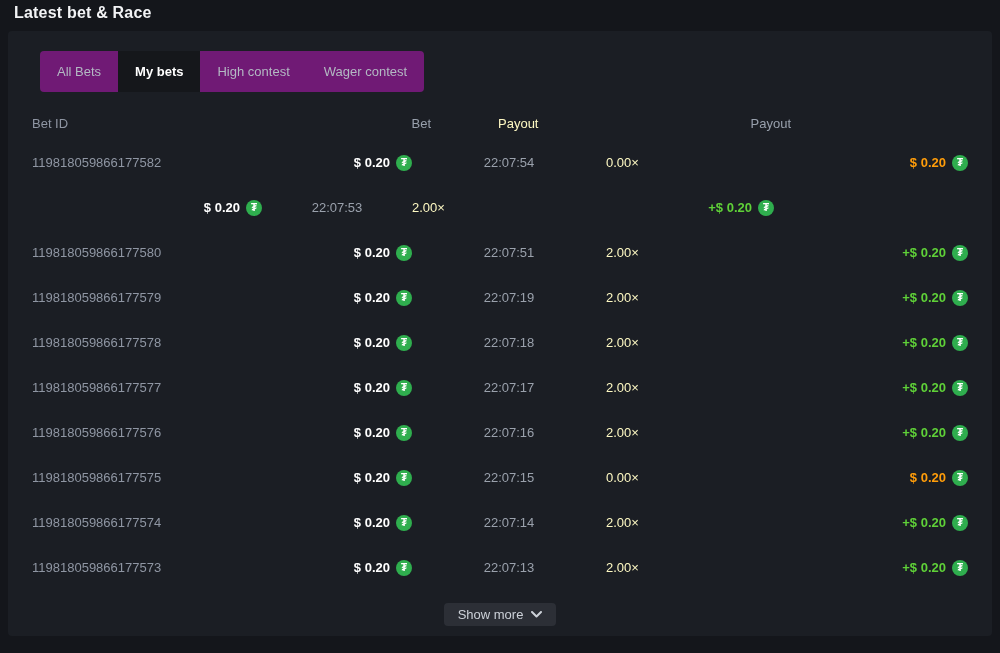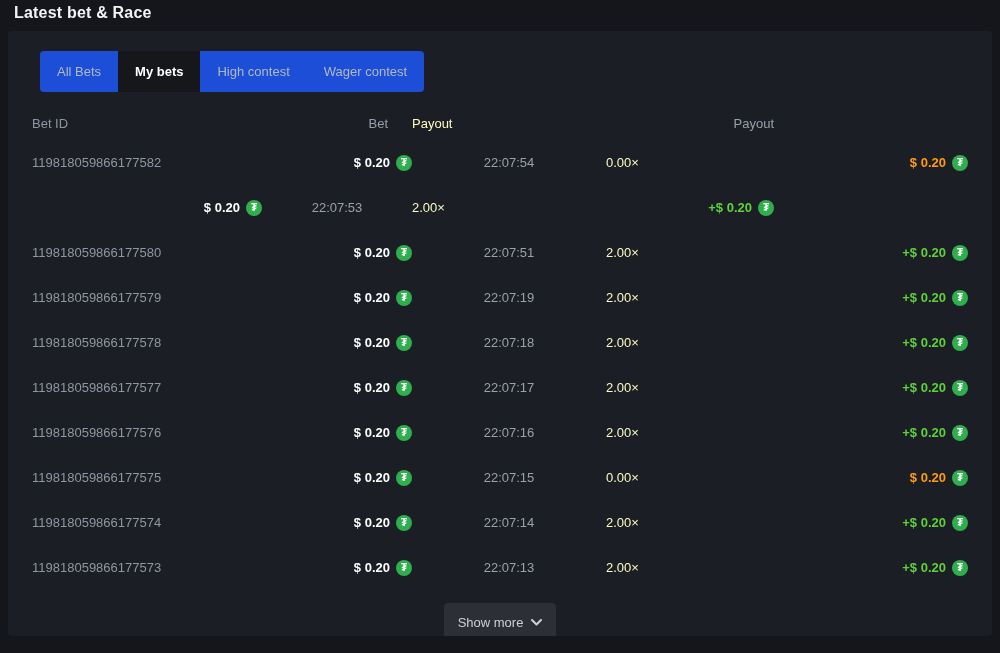--- a/index.html
+++ b/index.html
@@ -25,21 +25,21 @@
     margin: 0 8px 8px 8px;
     height: 605px;
     background: #1b1e24;
     border-radius: 4px;
     padding: 20px 24px 6px 24px;
     overflow: hidden;
   }
   
   .tabs {
     display: inline-flex;
-    background: #1d4ed8;
+    background: #701a75;
     border-radius: 4px;
     overflow: hidden;
     margin-left: 8px;
   }
   .tab {
     padding: 13px 17px;
     font-size: 13px;
     color: #b3b9c3;
     font-weight: 500;
     cursor: pointer;
@@ -51,21 +51,21 @@
     font-weight: 700;
   }
   
   .table { margin-top: 14px; }
   .trow {
     display: grid;
     grid-template-columns: 230px 150px 1.5fr 1.3fr 1.5fr;
     align-items: center;
     height: 45px;
   }
-  .thead { height: 34px; }
+  .thead { height: 34px; gap: 43px; }
   .thead .cell {
     color: #98a0ac;
     font-size: 13px;
     font-weight: 400;
   }
   .cell { font-size: 13px; }
   .cell.c-id   { text-align: left;  color: #8f96a3; }
   .cell.c-bet  { text-align: right; display: flex; justify-content: flex-end; align-items: center; }
   .cell.c-time { text-align: center; color: #9aa1ac; }
   .cell.c-pay  { text-align: left; color: #fef9c3; }
@@ -101,21 +101,21 @@
   .show-more {
     display: inline-flex;
     align-items: center;
     gap: 8px;
     background: #2c2f36;
     border: none;
     border-radius: 4px;
     color: #ccd1d8;
     font-family: "Liberation Sans", sans-serif;
     font-size: 13px;
-    padding: 12px 14px;
+    padding: 4px 14px;
     cursor: pointer;
   }
   .chev svg { display: block; }
 </style>
 </head>
 <body>
 
 <div class="page-title">Latest bet &amp; Race</div>
 
 <div class="panel">

